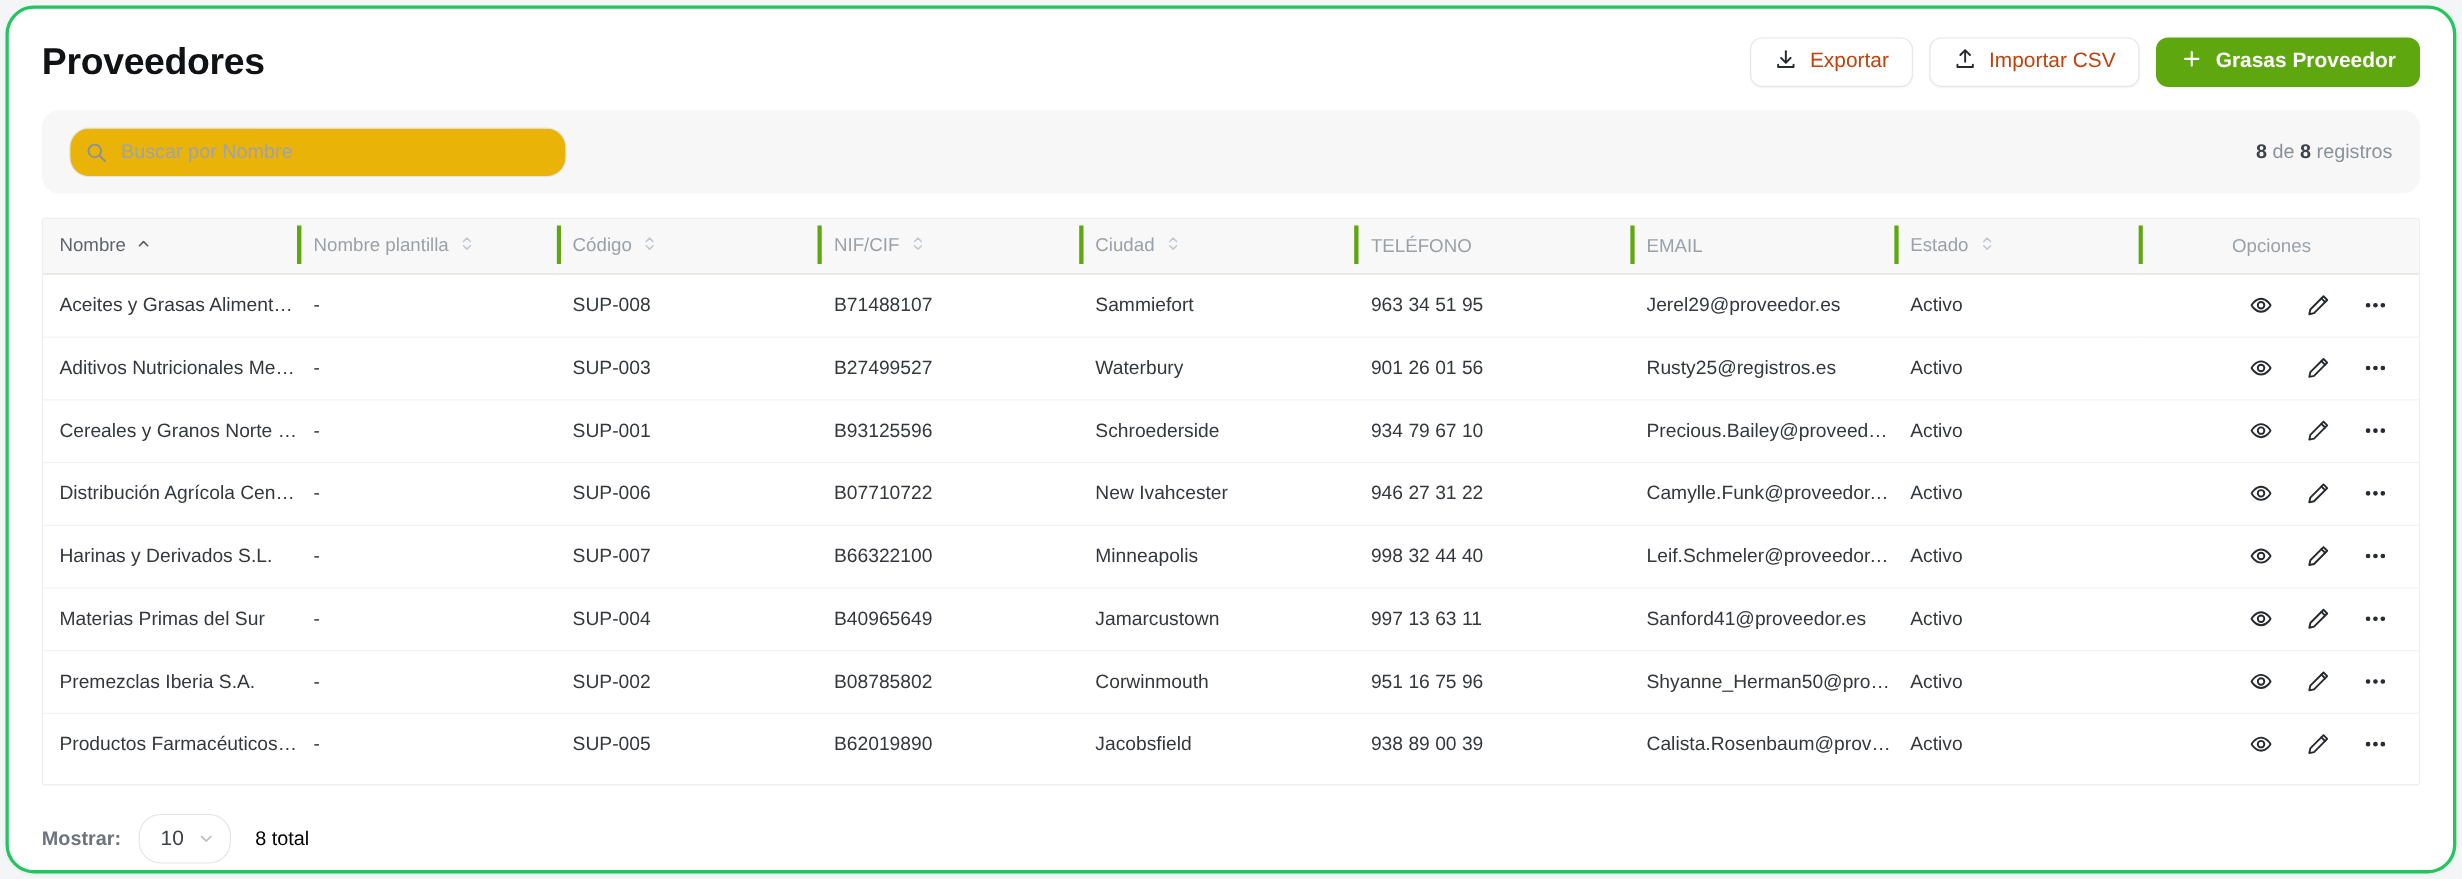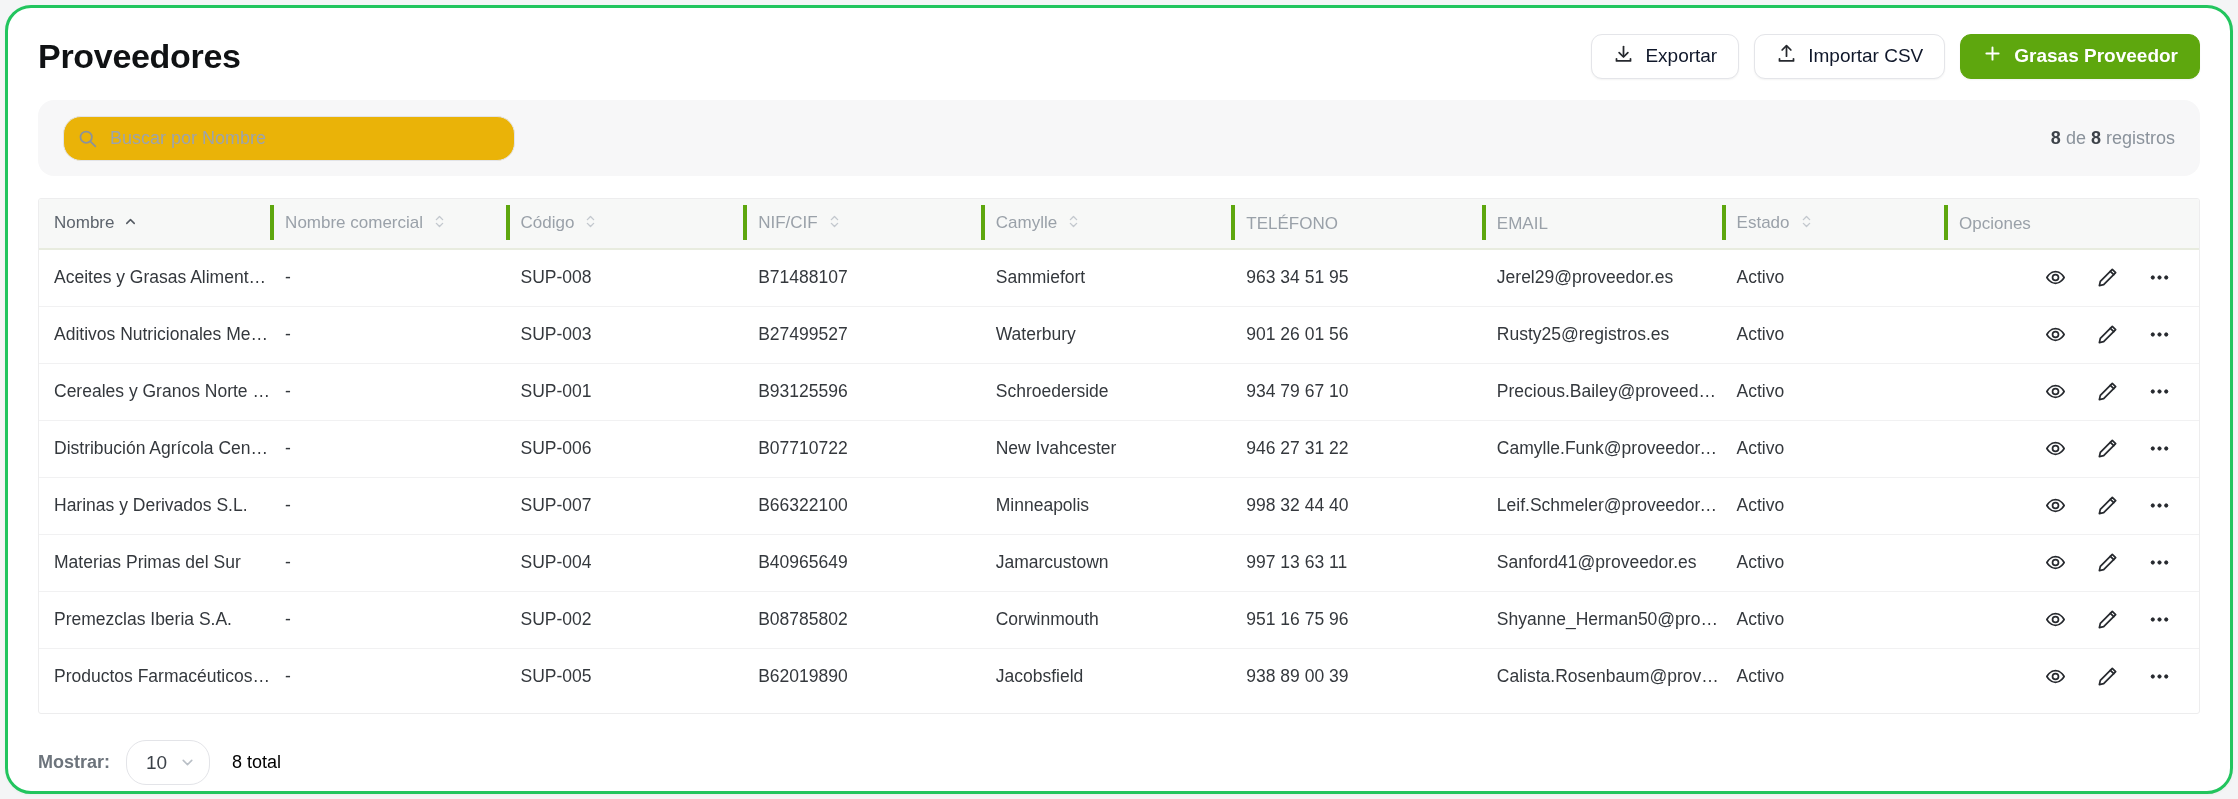--- a/index.html
+++ b/index.html
@@ -23,21 +23,21 @@
     display: flex; align-items: center; justify-content: space-between;
     padding-top: 24px; height: 72px;
   }
   .page-title { font-size: 34px; font-weight: 700; color: #101214; letter-spacing: -0.3px; }
   .toolbar { display: flex; gap: 15px; }
   .btn {
     display: inline-flex; align-items: center; gap: 11px;
     height: 45px; padding: 0 21px;
     background: #fff; border: 1px solid #e4e5e9; border-radius: 11px;
     font-family: "Liberation Sans", sans-serif;
-    font-size: 19px; color: #0f172a; cursor: pointer;
+    font-size: 19px; color: #c2410c; cursor: pointer;
     box-shadow: 0 1px 2px rgba(0,0,0,0.05); white-space: nowrap;
   }
   .btn svg { width: 21px; height: 21px; stroke: #26292e; }
   .btn.primary { background: #5ea70e; border-color: #5ea70e; color: #ffffff; font-weight: 600; }
   .btn.primary svg { stroke: #ffffff; }
   
   .search-panel {
     margin-top: 20px;
     background: #f7f7f8; border-radius: 16px;
     display: flex; align-items: center; justify-content: space-between;
@@ -70,21 +70,21 @@
     font-size: 17px; font-weight: 400; color: #9aa1a9;
     text-align: left; padding-left: 15px;
     position: relative; border-bottom: 2px solid #e8ecdf;
     white-space: nowrap; overflow: hidden;
   }
   thead th.active { color: #5d646d; }
   thead th.sep::before {
     content: ""; position: absolute; left: 0; top: 6px; bottom: 8px;
     width: 4px; background: #5ea70e;
   }
-  thead th.right { text-align: left; padding-right: 28px; }
+  thead th.right { text-align: center; padding-right: 28px; }
   .sort-ic { display: inline-block; vertical-align: -2px; margin-left: 9px; }
   .sort-ic svg { width: 15px; height: 17px; stroke: #c3c8ce; }
   .sort-ic.asc svg { stroke: #555b63; }
   tbody td {
     height: 57px; font-size: 17.5px; color: #34383d;
     padding-left: 15px; border-top: 1px solid #f1f1f2;
     white-space: nowrap; overflow: hidden; text-overflow: ellipsis;
   }
   tbody tr:first-child td { border-top: none; }
   td.actions { text-align: right; padding-right: 24px; }
@@ -178,39 +178,39 @@
           <col style="width:11.8%">
       </colgroup>
       <thead>
         <tr>
           <th class="active">
             <span>Nombre</span><span class="sort-ic asc"><svg viewBox="0 0 24 24" fill="none" stroke-width="2.4" stroke-linecap="round" stroke-linejoin="round">
                   <path d="M6 15l6-6 6 6"></path>
                 </svg></span>
           </th>
           <th class="sep">
-            <span>Nombre comercial</span><span class="sort-ic"><svg viewBox="0 0 24 24" fill="none" stroke-width="2.2" stroke-linecap="round" stroke-linejoin="round">
+            <span>Nombre plantilla</span><span class="sort-ic"><svg viewBox="0 0 24 24" fill="none" stroke-width="2.2" stroke-linecap="round" stroke-linejoin="round">
                   <path d="M7 9l5-5 5 5"></path>
                   <path d="M7 15l5 5 5-5"></path>
                 </svg></span>
           </th>
           <th class="sep">
             <span>Código</span><span class="sort-ic"><svg viewBox="0 0 24 24" fill="none" stroke-width="2.2" stroke-linecap="round" stroke-linejoin="round">
                   <path d="M7 9l5-5 5 5"></path>
                   <path d="M7 15l5 5 5-5"></path>
                 </svg></span>
           </th>
           <th class="sep">
             <span>NIF/CIF</span><span class="sort-ic"><svg viewBox="0 0 24 24" fill="none" stroke-width="2.2" stroke-linecap="round" stroke-linejoin="round">
                   <path d="M7 9l5-5 5 5"></path>
                   <path d="M7 15l5 5 5-5"></path>
                 </svg></span>
           </th>
           <th class="sep">
-            <span>Camylle</span><span class="sort-ic"><svg viewBox="0 0 24 24" fill="none" stroke-width="2.2" stroke-linecap="round" stroke-linejoin="round">
+            <span>Ciudad</span><span class="sort-ic"><svg viewBox="0 0 24 24" fill="none" stroke-width="2.2" stroke-linecap="round" stroke-linejoin="round">
                   <path d="M7 9l5-5 5 5"></path>
                   <path d="M7 15l5 5 5-5"></path>
                 </svg></span>
           </th>
           <th class="sep">
             <span>TELÉFONO</span>
           </th>
           <th class="sep">
             <span>EMAIL</span>
           </th>

